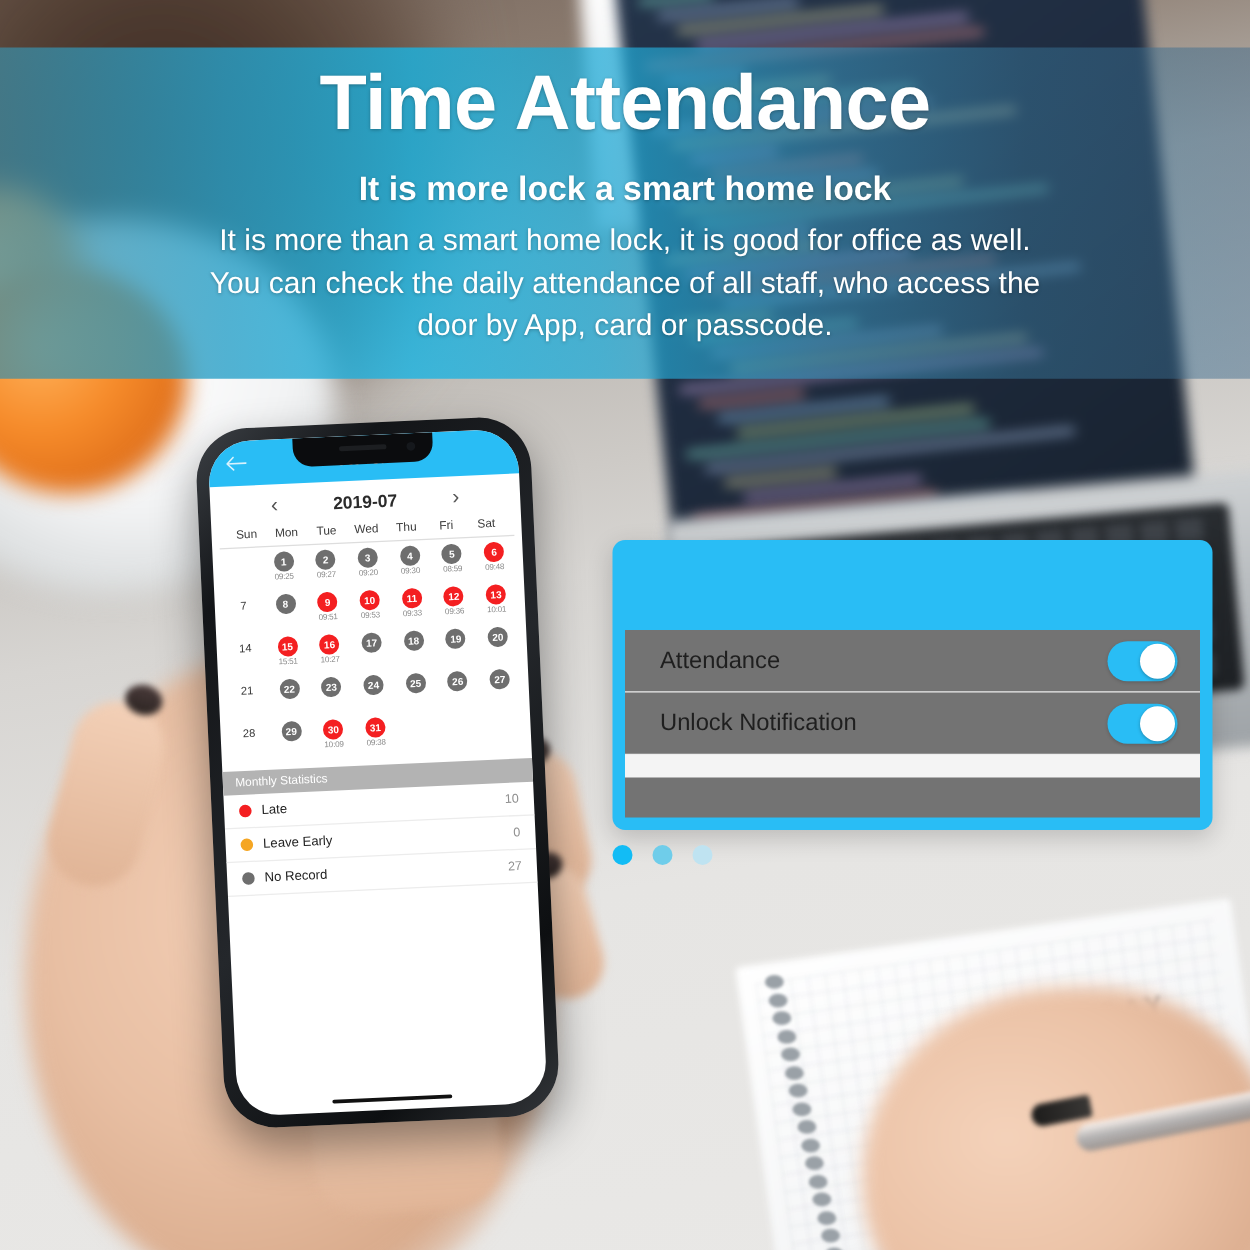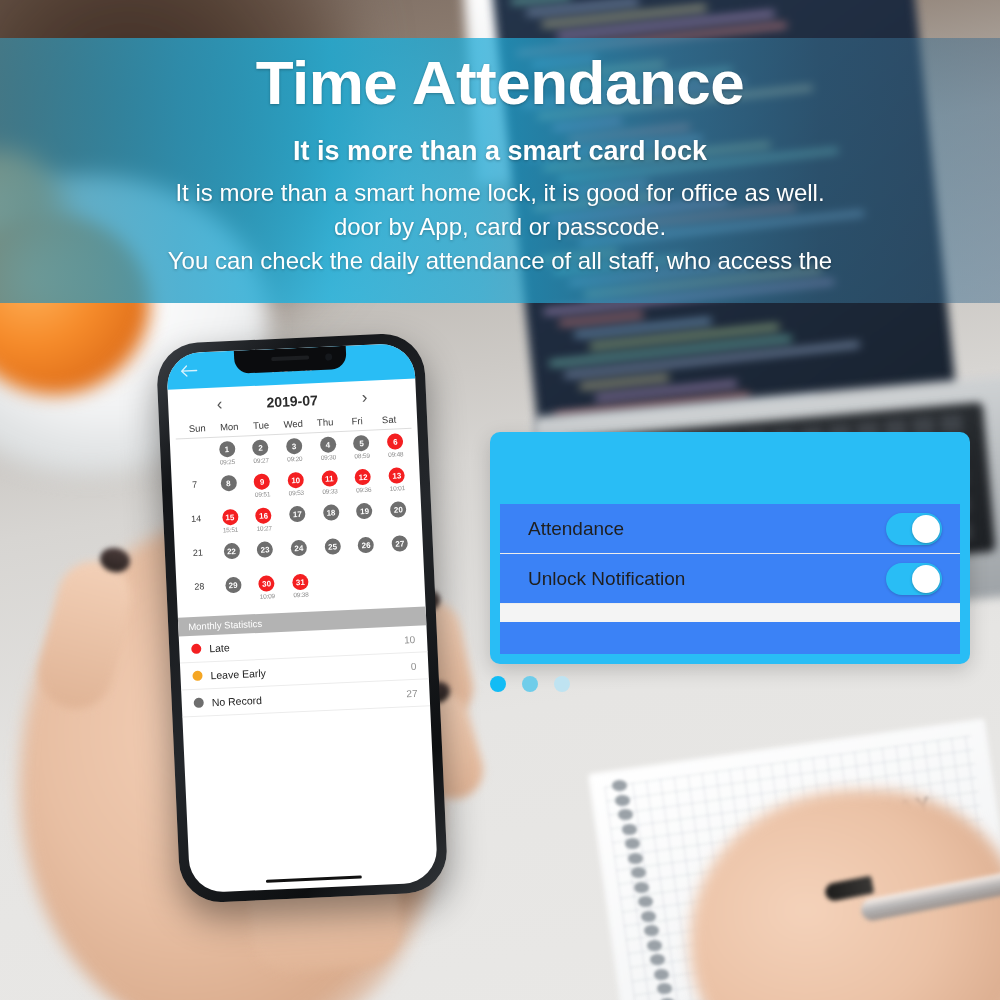--- a/index.html
+++ b/index.html
@@ -276,21 +276,21 @@
     height:58px; display:flex; align-items:center; justify-content:center;
     position:relative;
   }
   #settings-title { color:#fff; font-size:25px; font-weight:700; }
   #settings-back {
     position:absolute; left:40px; top:50%; transform:translateY(-50%);
     width:38px; height:26px;
   }
   #settings-list {
     position:absolute; left:10px; right:10px; top:72px; bottom:10px;
-    background:#3b82f6;
+    background:#737373;
   }
   .set-row {
     height:50px; display:flex; align-items:center;
     padding:0 18px 0 28px; border-bottom:1px solid #ededed;
   }
   .set-label { flex:1; font-size:19px; color:#1f1f1f; }
   .toggle {
     width:56px; height:32px; border-radius:16px; background:#29bdf5;
     position:relative; flex:0 0 auto; box-shadow:0 1px 3px rgba(0,0,0,0.18);
   }
@@ -460,25 +460,25 @@
 
   <div class="bg-layer hand-right"></div>
   <div class="pen-tip"></div>
   <div class="pen"></div>
 </div>
 
 <div id="header-overlay"></div>
 
 <div id="header-text">
   <div id="main-title">Time Attendance</div>
-  <div id="sub-title">It is more than a smart card lock</div>
+  <div id="sub-title">It is more lock a smart home lock</div>
   <div id="body-lines">
       <div class="body-line">It is more than a smart home lock, it is good for office as well.</div>
+      <div class="body-line">You can check the daily attendance of all staff, who access the</div>
       <div class="body-line">door by App, card or passcode.</div>
-      <div class="body-line">You can check the daily attendance of all staff, who access the</div>
     </div>
 </div>
 
 <div id="phone">
   <div class="phone-frame"></div>
   <div class="phone-screen">
 
     <div class="notch">
       <div class="notch-speaker"></div>
       <div class="notch-cam"></div>

